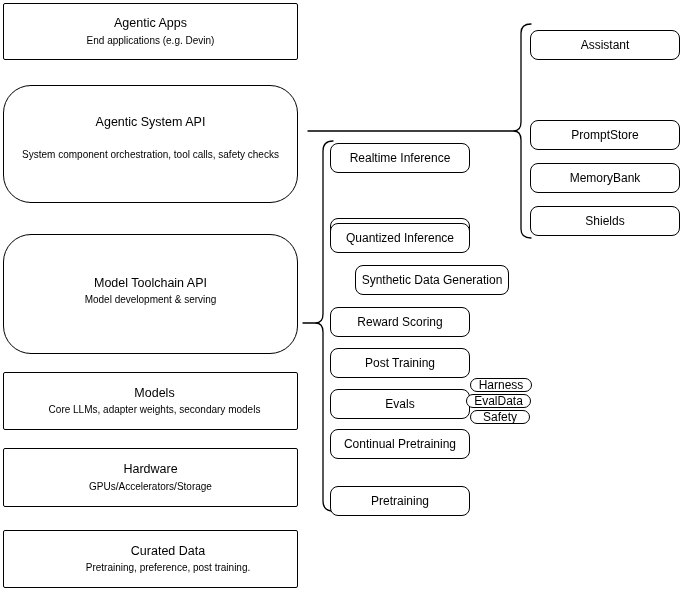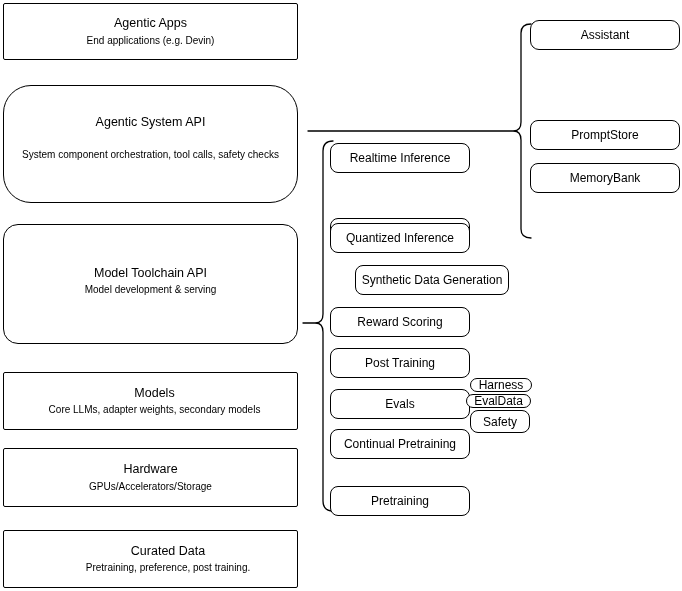--- a/index.html
+++ b/index.html
@@ -78,21 +78,21 @@
   <div class="box leftbox" style="top:3px;height:57px;">
     <div class="title">Agentic Apps</div>
     <div class="subtitle">End applications (e.g. Devin)</div>
   </div>
 
   <div class="box leftbox bigradius" style="top:85px;height:118px;padding-bottom:12px;gap:16px;">
     <div class="title">Agentic System API</div>
     <div class="subtitle">System component orchestration, tool calls, safety checks</div>
   </div>
 
-  <div class="box leftbox bigradius" style="top:224px;height:120px;padding-bottom:6px;border-radius:15px;">
+  <div class="box leftbox bigradius" style="top:234px;height:120px;padding-bottom:6px;">
     <div class="title">Model Toolchain API</div>
     <div class="subtitle">Model development &amp; serving</div>
   </div>
 
   <div class="box leftbox" style="top:372px;height:58px;padding-left:8px;">
     <div class="title">Models</div>
     <div class="subtitle">Core LLMs, adapter weights, secondary models</div>
   </div>
 
   <div class="box leftbox" style="top:448px;height:59px;">
@@ -110,19 +110,20 @@
   <div class="box midbox" style="top:223px;">Quantized Inference</div>
   <div class="box midbox" style="top:265px;left:328px;width:154px;margin-left:27px;">Synthetic Data Generation</div>
   <div class="box midbox" style="top:307px;">Reward Scoring</div>
   <div class="box midbox" style="top:348px;">Post Training</div>
   <div class="box midbox" style="top:389px;">Evals</div>
   <div class="box midbox" style="top:429px;">Continual Pretraining</div>
   <div class="box midbox" style="top:470px;margin-top:16px;">Pretraining</div>
 
   <div class="pill" style="left:470px;top:378px;width:62px;height:14px;">Harness</div>
   <div class="pill" style="left:466px;top:394px;width:65px;height:14px;">EvalData</div>
-  <div class="pill" style="left:470px;top:410px;width:60px;height:23px;">Safety</div>
+  <div class="pill" style="left:470px;top:410px;width:60px;height:14px;">Safety</div>
 
-  <div class="box rightbox" style="top:20px;border-radius:9px;">Assistant</div>
+  <div class="box rightbox" style="top:30px;">Assistant</div>
   <div class="box rightbox" style="top:120px;">PromptStore</div>
   <div class="box rightbox" style="top:163px;">MemoryBank</div>
+  <div class="box rightbox" style="top:206px;">Shields</div>
 
 </div>
 
 </body></html>

